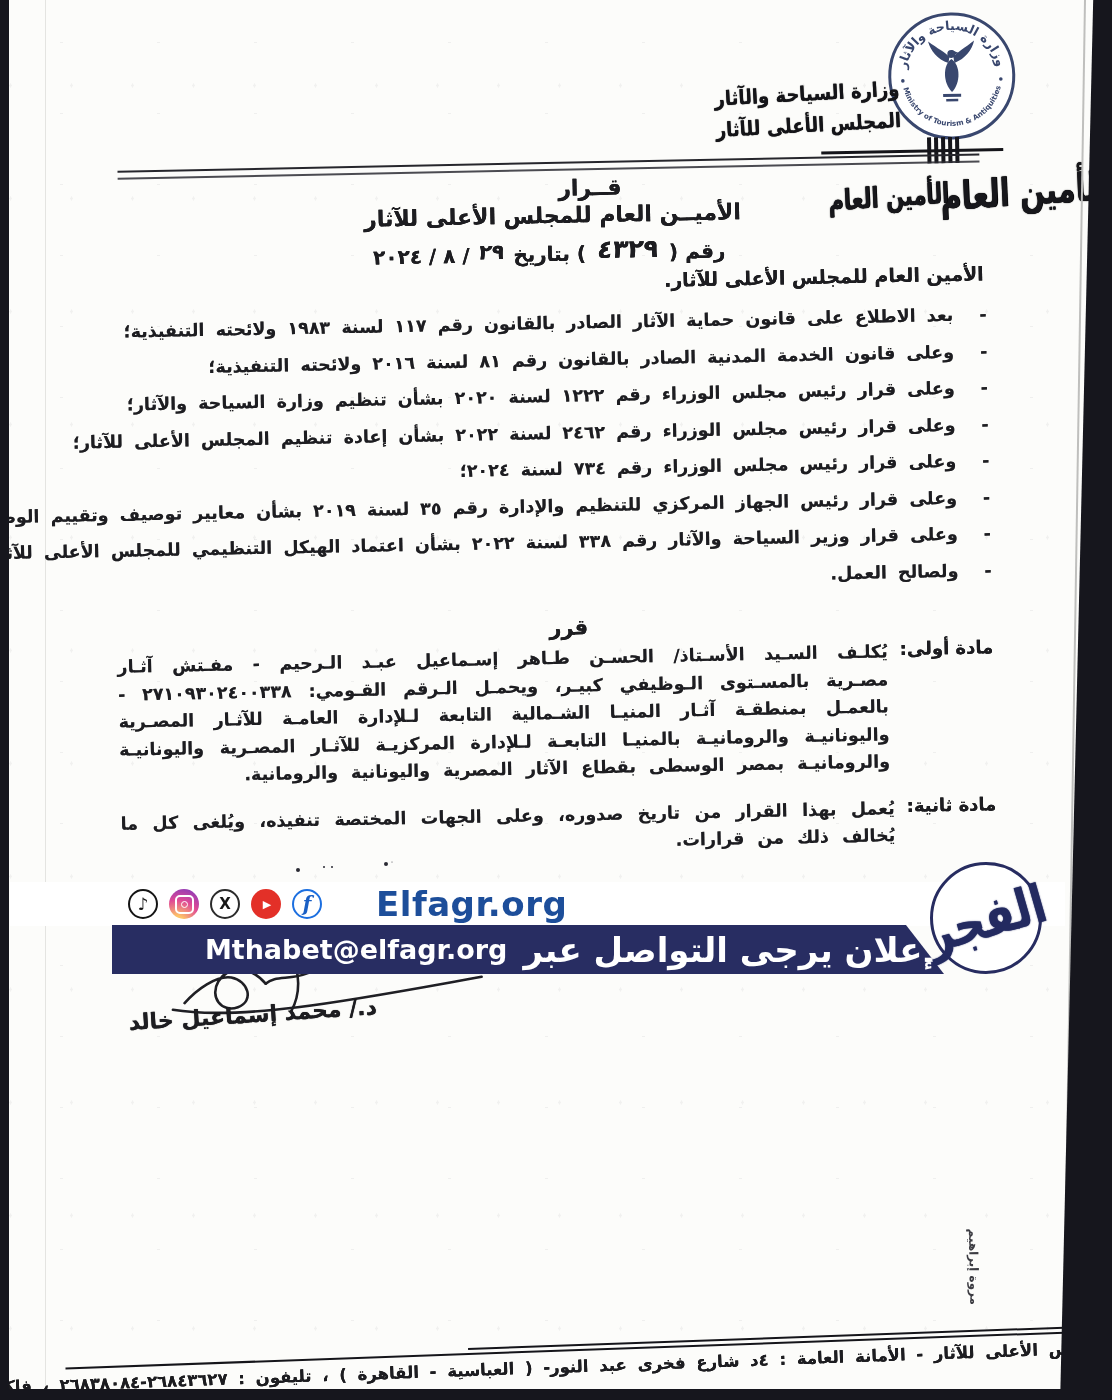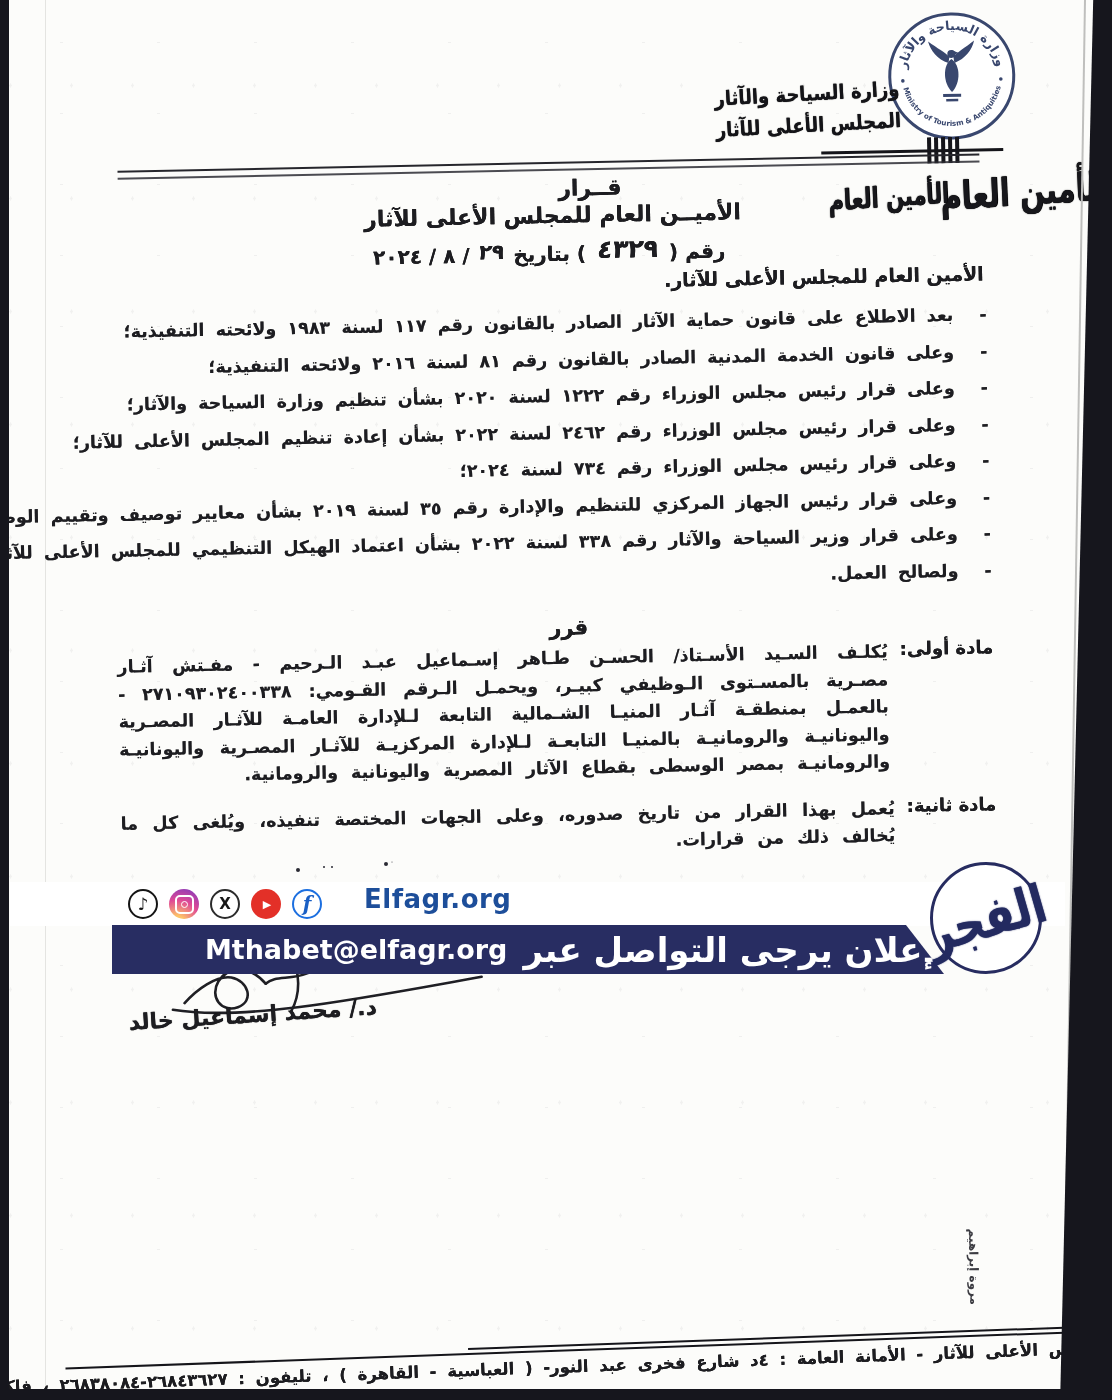--- a/index.html
+++ b/index.html
@@ -81,21 +81,21 @@
     justify-content:center;box-sizing:border-box;font-weight:900;}
   .icon-tiktok{border:2.5px solid #141414;color:#141414;font-size:17px;background:#fff;}
   .icon-ig{background:radial-gradient(circle at 28% 115%,#fdc468 18%,#df4996 58%,#8a3ab9 92%);}
   .icon-ig .ig-frame{width:15px;height:15px;border:2.2px solid #fff;border-radius:5px;
     display:flex;align-items:center;justify-content:center;}
   .icon-ig .ig-dot{width:5px;height:5px;border:1.8px solid #fff;border-radius:50%;}
   .icon-x{border:2.5px solid #2b2b2b;color:#161616;font-size:15px;background:#fff;}
   .icon-yt{background:#e33028;color:#fff;font-size:11px;padding-left:2px;}
   .icon-fb{border:2.5px solid #1c6fe0;color:#1a5fc4;font-family:"DejaVu Serif",serif;
     font-size:20px;font-style:italic;background:#fff;}
-  .site-name{position:absolute;left:364px;top:24px;font-size:26px;font-weight:800;
+  .site-name{position:absolute;left:376px;top:24px;font-size:34px;font-weight:800;
     color:#1d4e9a;letter-spacing:.5px;}
   .subscribe{position:absolute;right:210px;top:32px;direction:rtl;font-size:19.5px;
     font-weight:800;color:#1d4e9a;white-space:nowrap;}
   .contact-strip{position:absolute;left:112px;top:65px;width:832px;height:49px;background:#282d62;
     clip-path:polygon(0 0,794px 0,832px 49px,0 49px);display:flex;direction:rtl;
     align-items:center;justify-content:center;gap:16px;color:#fff;padding-left:110px;
     box-sizing:border-box;}
   .contact-text{font-size:34px;font-weight:900;white-space:nowrap;}
   .contact-email{font-size:27px;font-weight:800;direction:ltr;white-space:nowrap;}
   .fajr-logo{position:absolute;left:930px;top:2px;width:112px;height:112px;border-radius:50%;

